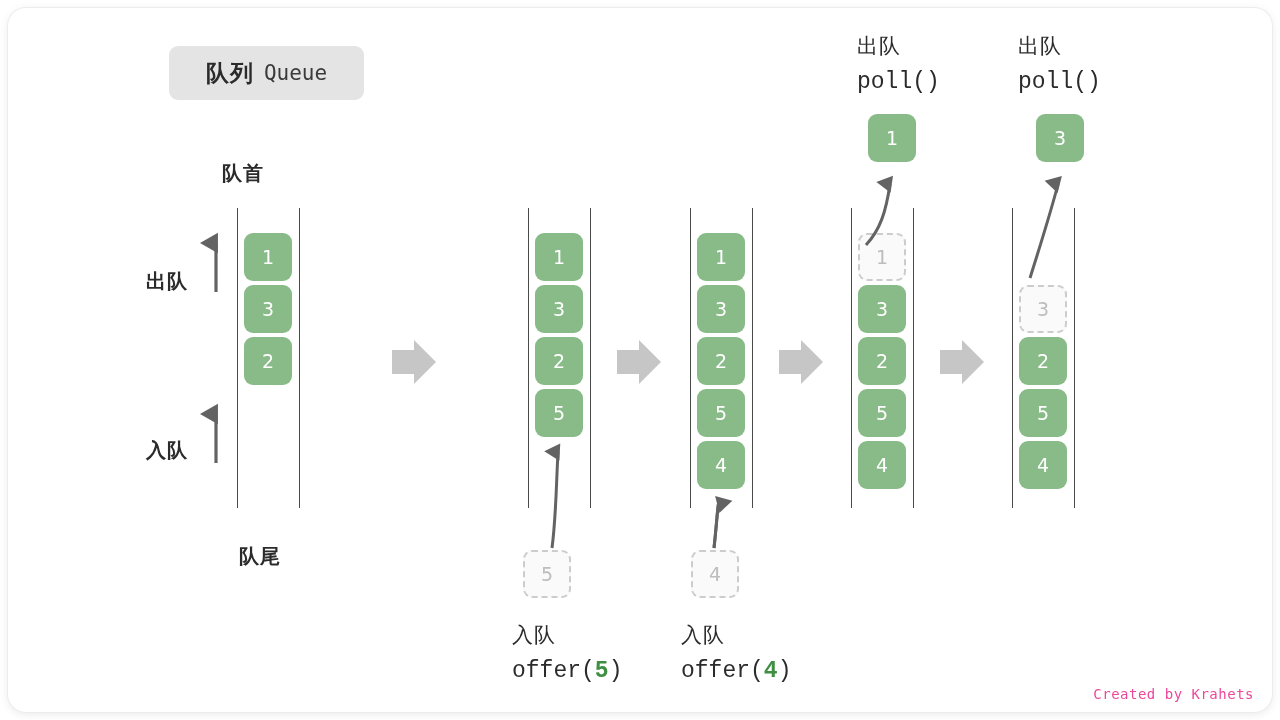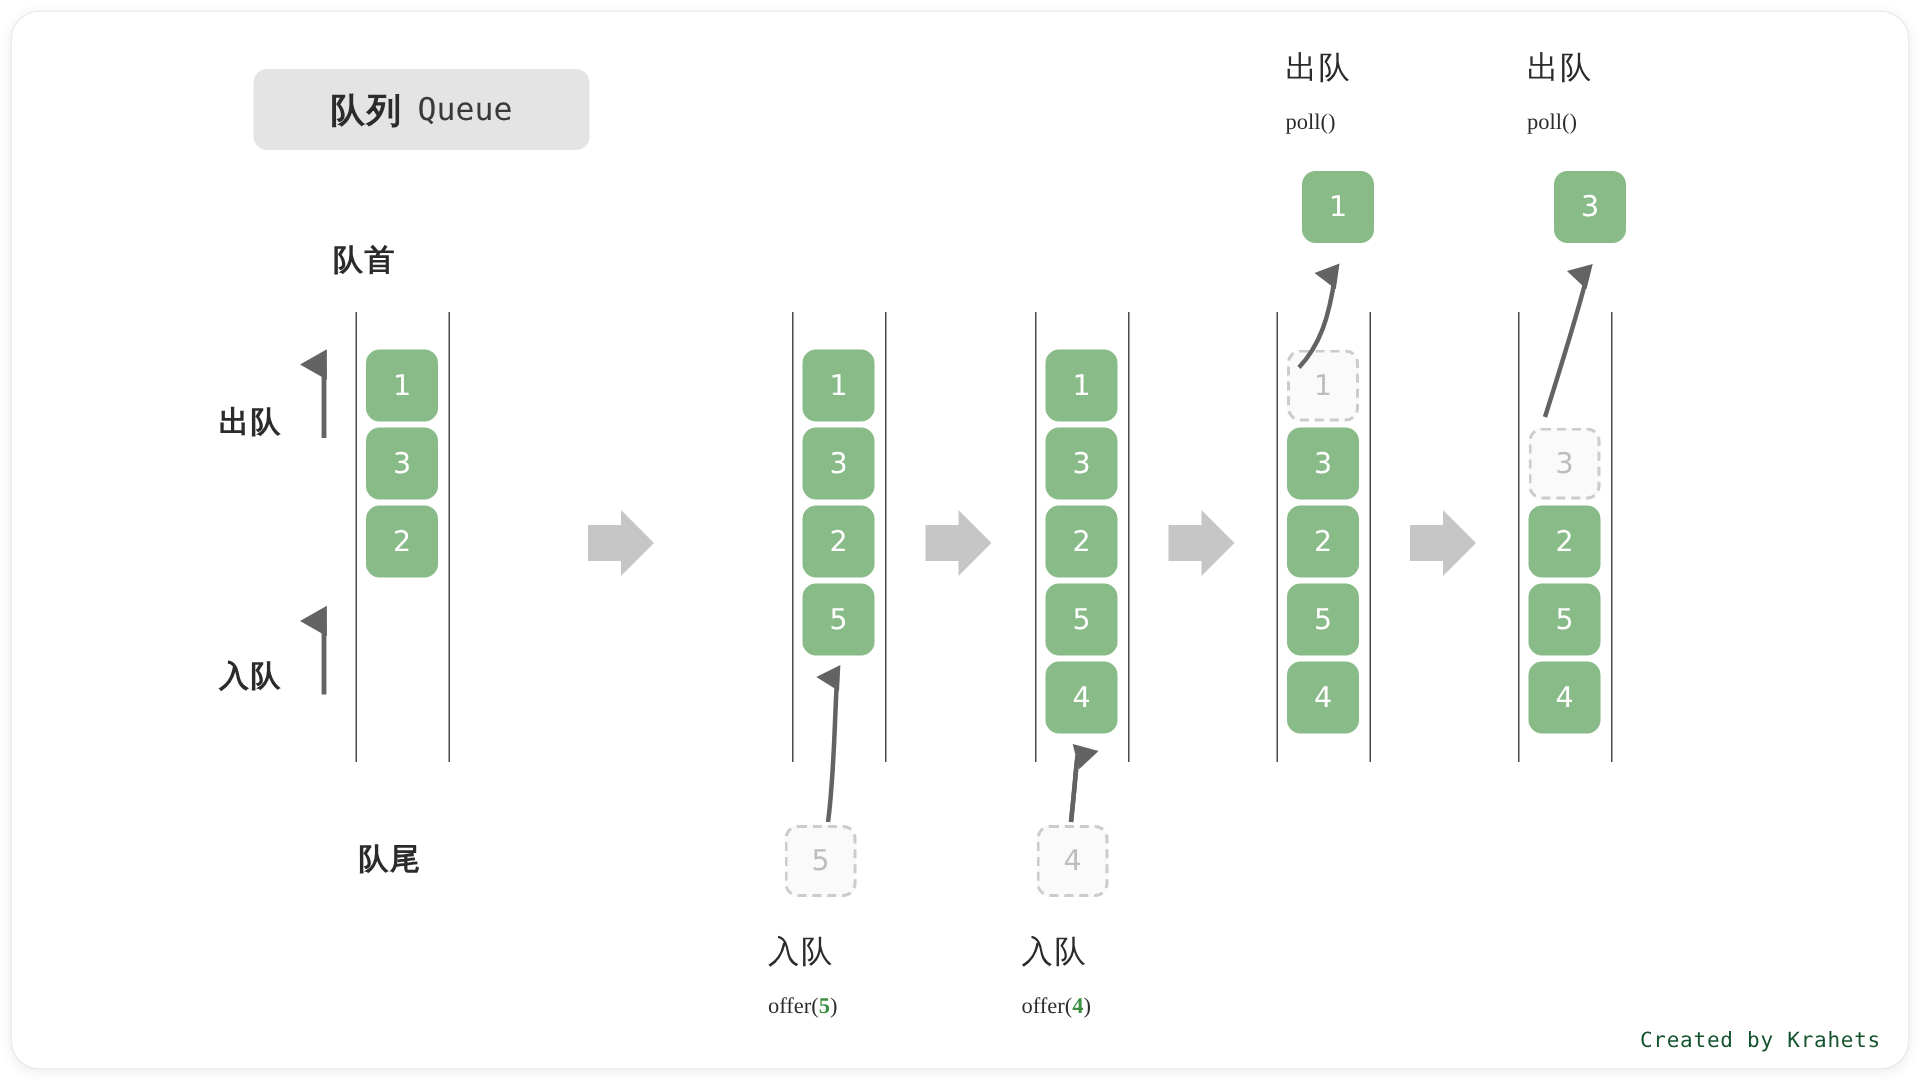--- a/index.html
+++ b/index.html
@@ -29,21 +29,21 @@
     background: #ffffff;
     border-radius: 18px;
     box-shadow: 0 0 0 1px #ececec, 0 2px 10px rgba(0,0,0,0.09);
   }
 
   
   #title-chip {
     position: absolute;
     left: 169px;
     top: 46px;
-    width: 224px;
+    width: 195px;
     height: 54px;
     background: #e4e4e4;
     border-radius: 9px;
     display: flex;
     align-items: center;
     justify-content: center;
     gap: 10px;
   }
   #title-chip .cn {
     font-size: 23px;
@@ -72,22 +72,22 @@
     line-height: 36px;
   }
   .oplabel .l1 {
     display: block;
     font-size: 21px;
     color: #2b2b2b;
     letter-spacing: 1px;
   }
   .oplabel .l2 {
     display: block;
-    font-family: Liberation Serif, serif;
-    font-size: 15px;
+    font-family: Liberation Mono, monospace;
+    font-size: 23px;
     color: #2b2b2b;
   }
   .oplabel .l2 .arg { color: #3f8f42; font-weight: bold; }
 
   
   .queue-col { position: absolute; }
   .rail {
     position: absolute;
     top: 0;
     width: 1px;
@@ -158,37 +158,37 @@
     pointer-events: none;
   }
 
   
   #watermark {
     position: absolute;
     right: 26px;
     bottom: 18px;
     font-family: "DejaVu Sans Mono", monospace;
     font-size: 14px;
-    color: #14532d;
+    color: #ec4899;
     letter-spacing: 0.5px;
   }
 </style>
 </head>
 <body>
 
 <div id="canvas">
   <div id="card"></div>
 
   <div id="title-chip">
     <span class="cn">队列</span>
     <span class="en">Queue</span>
   </div>
 
   <div class="cnlabel" style="left:222px; top:160px;">队首</div>
-  <div class="cnlabel" style="left:239px; top:559px;">队尾</div>
+  <div class="cnlabel" style="left:239px; top:543px;">队尾</div>
   <div class="cnlabel" style="left:146px; top:268px;">出队</div>
   <div class="cnlabel" style="left:146px; top:437px;">入队</div>
 
   <div class="queue-col" id="col0" style="left:237px; top:208px; width:63px; height:300px;">
     <div class="rail left" style="height:300px;"></div>
     <div class="rail right" style="height:300px;"></div>
     <div class="cell filled" style="left:7px; top:25px;">1</div>
     <div class="cell filled" style="left:7px; top:77px;">3</div>
     <div class="cell filled" style="left:7px; top:129px;">2</div>
   </div>

